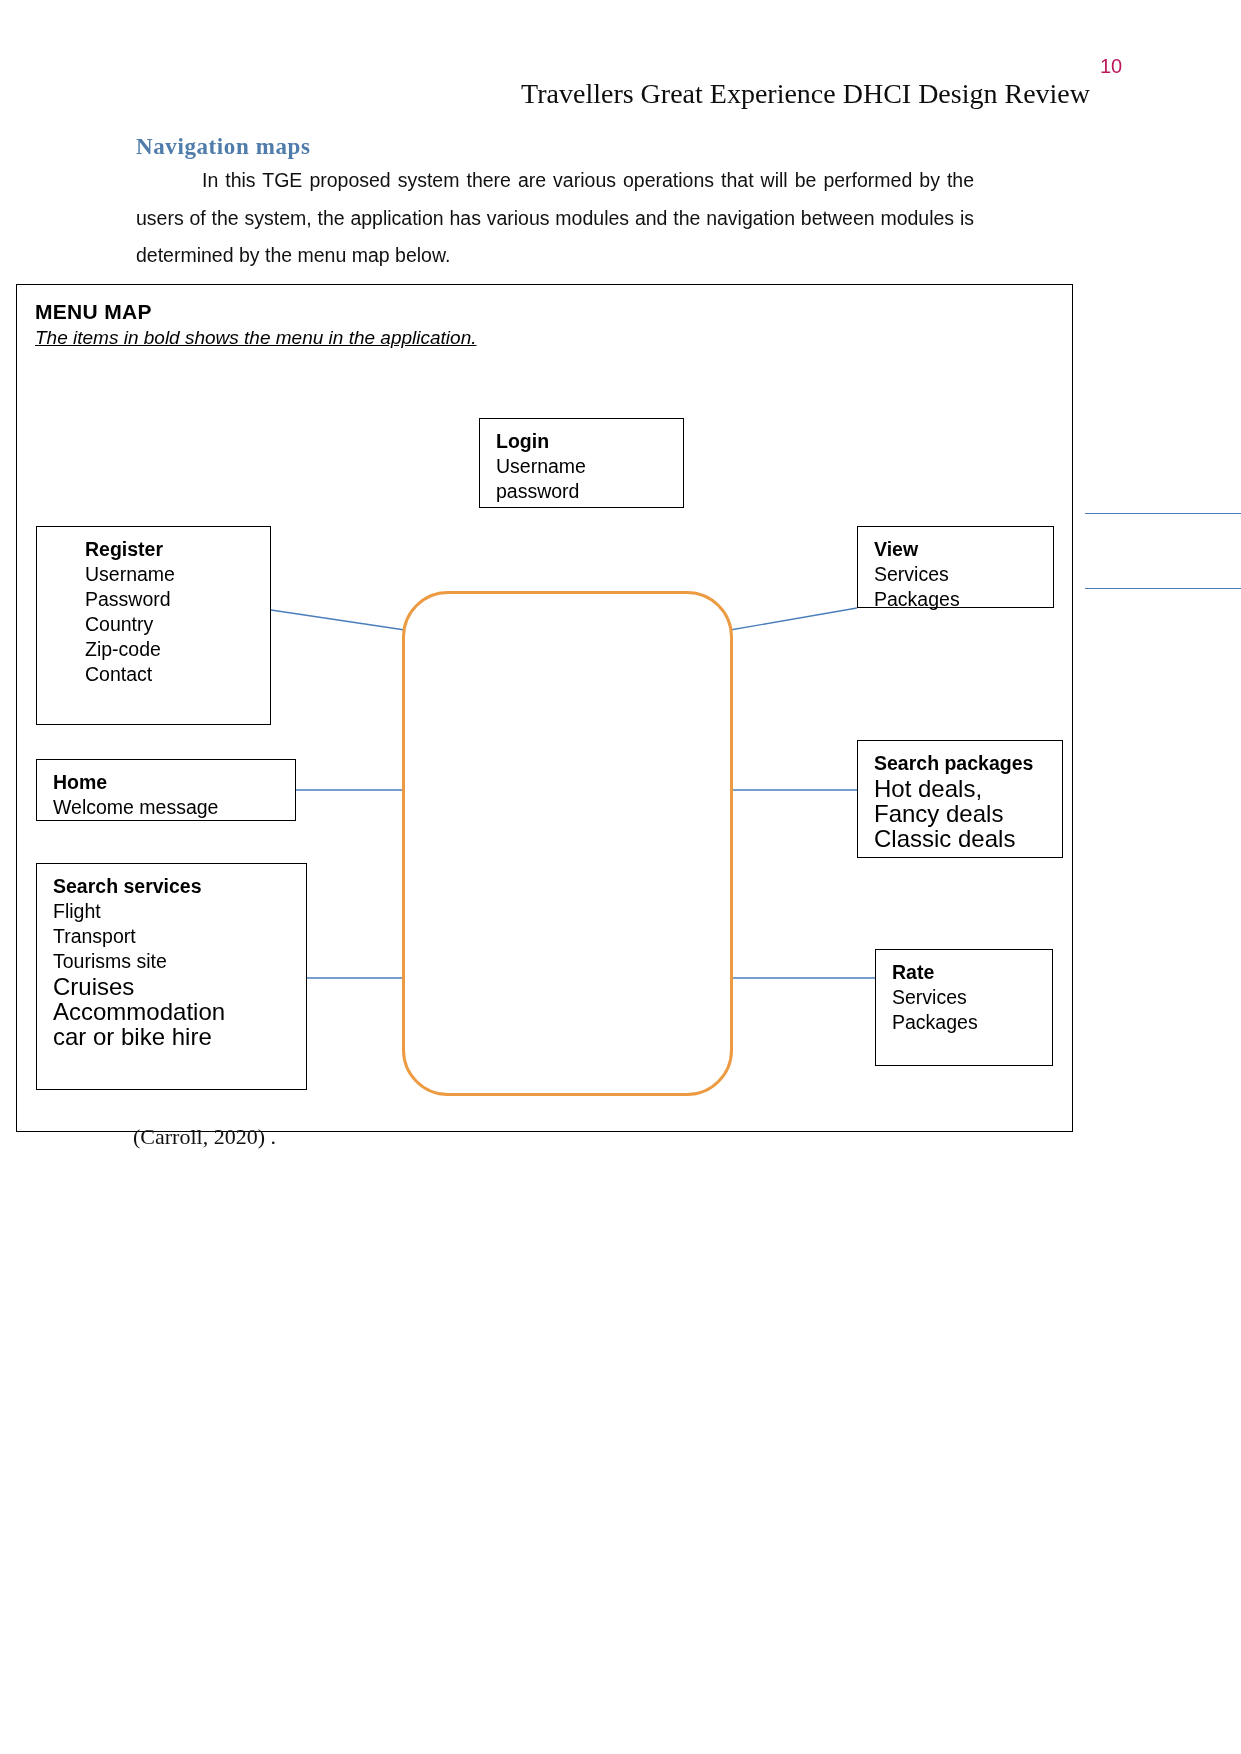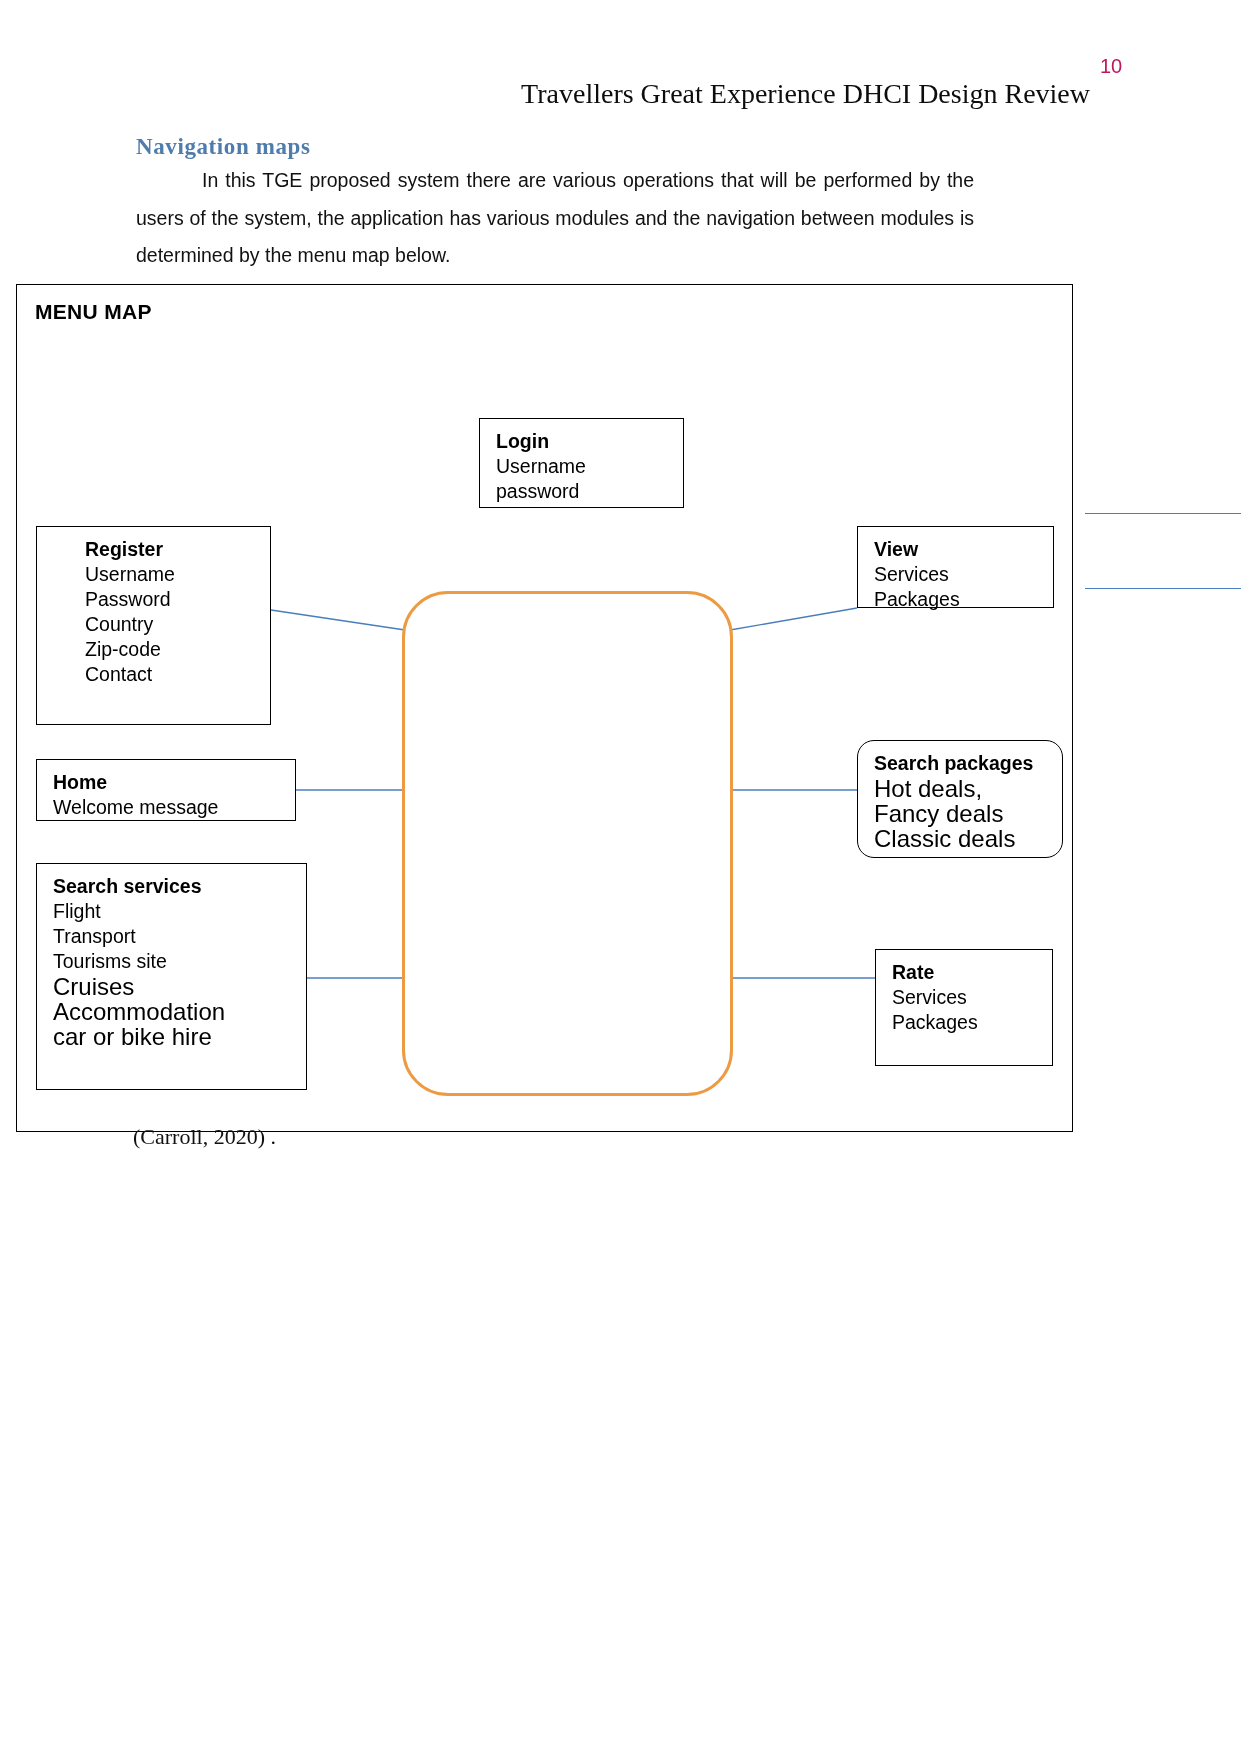--- a/index.html
+++ b/index.html
@@ -129,21 +129,21 @@
     font-size: 24px;
     line-height: 25px;
   }
 
   
   #node-login     { left: 462px; top: 133px; width: 205px; height: 90px; }
   #node-register  { left: 19px;  top: 241px; width: 235px; height: 199px; padding-left: 48px; }
   #node-home      { left: 19px;  top: 474px; width: 260px; height: 62px; }
   #node-search-services { left: 19px; top: 578px; width: 271px; height: 227px; }
   #node-view      { left: 840px; top: 241px; width: 197px; height: 82px; }
-  #node-search-packages { left: 840px; top: 455px; width: 206px; height: 118px; border-radius: 17px; }
+  #node-search-packages { left: 840px; top: 455px; width: 206px; height: 118px; }
   #node-rate      { left: 858px; top: 664px; width: 178px; height: 117px; }
 
   
   .central-shape {
     position: absolute;
     left: 385px;
     top: 306px;
     width: 331px;
     height: 505px;
     border: 3px solid #ed9b42;
@@ -192,20 +192,21 @@
   <div class="header-pageno">10</div>
 </div>
 
 <div class="section-heading">Navigation  maps</div>
 
 <div class="body-paragraph">In this TGE proposed system there are various operations that will be performed by the users of the system, the application has various modules and the navigation between modules is determined by the menu map below.</div>
 
 <div class="diagram-frame">
 
   <div class="menu-map-title">MENU MAP</div>
+  <div class="menu-map-sub">The items in bold shows the menu in the application.</div>
 
   <svg class="connectors" viewBox="0 0 1057 848" preserveAspectRatio="none">
     <g stroke="#4a7ebb" stroke-width="1.4" fill="none">
       <line x1="254" y1="325" x2="388" y2="345"></line>
       <line x1="279" y1="505" x2="388" y2="505"></line>
       <line x1="290" y1="693" x2="388" y2="693"></line>
       <line x1="713" y1="345" x2="840" y2="323"></line>
       <line x1="713" y1="505" x2="840" y2="505"></line>
       <line x1="713" y1="693" x2="858" y2="693"></line>
     </g>

